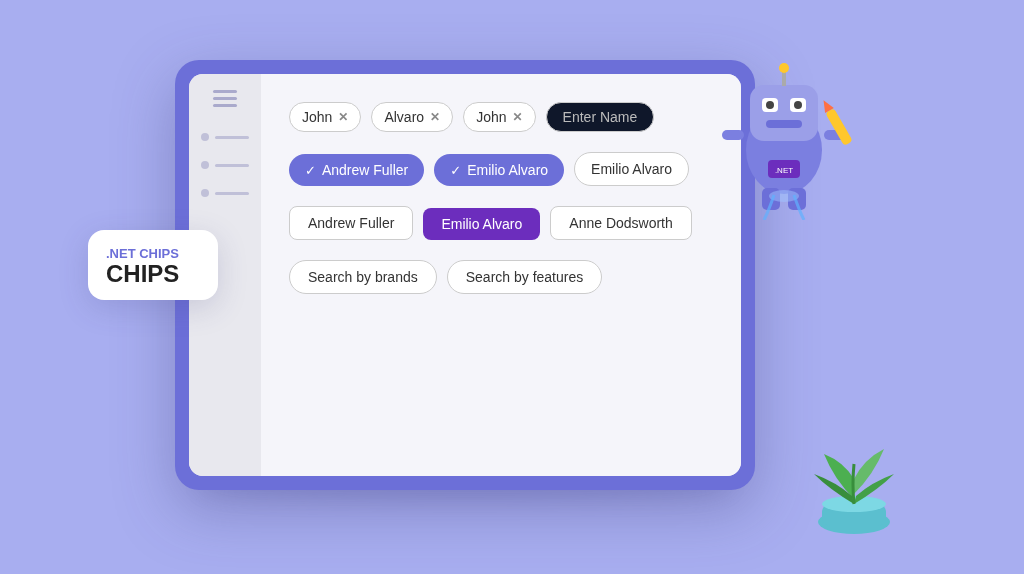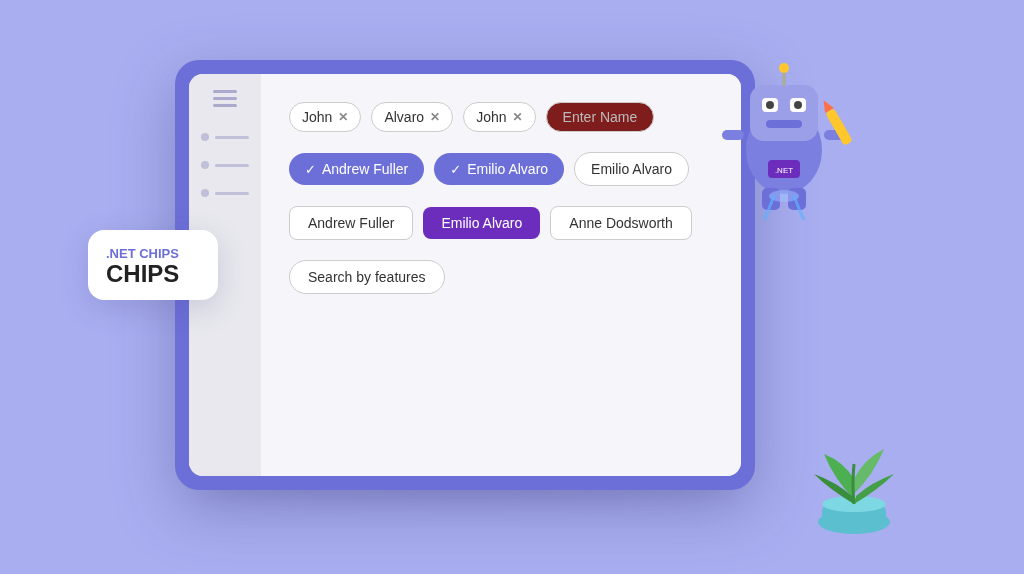--- a/index.html
+++ b/index.html
@@ -105,21 +105,21 @@
       flex-direction: column;
       gap: 20px;
       background: #f5f5fa;
     }
 
     
     .chip-row {
       display: flex;
       flex-wrap: wrap;
       gap: 10px;
-      align-items: center;
+      align-items: flex-end;
     }
 
     
     .chip-input {
       display: inline-flex;
       align-items: center;
       gap: 6px;
       border: 1.5px solid #ccc;
       border-radius: 20px;
       padding: 6px 12px;
@@ -134,21 +134,21 @@
       cursor: pointer;
       font-weight: bold;
     }
 
     .chip-entry {
       display: inline-flex;
       align-items: center;
       border: 1.5px solid #ccc;
       border-radius: 20px;
       padding: 6px 16px;
-      background: #7f1d1d;
+      background: #0f172a;
       font-size: 14px;
       color: #bbb;
       min-width: 100px;
     }
 
     
     .chip-choice-selected {
       display: inline-flex;
       align-items: center;
       gap: 6px;
@@ -346,20 +346,23 @@
           <div class="chip-action-active">
             <span>Emilio Alvaro</span>
           </div>
           <div class="chip-action-inactive">
             <span>Anne Dodsworth</span>
           </div>
         </div>
 
         <div class="chip-row">
           <div class="chip-filter">
+            <span>Search by brands</span>
+          </div>
+          <div class="chip-filter">
             <span>Search by features</span>
           </div>
         </div>
 
       </div>
     </div>
   </div>
 </div>
 
 <div class="label-card">

